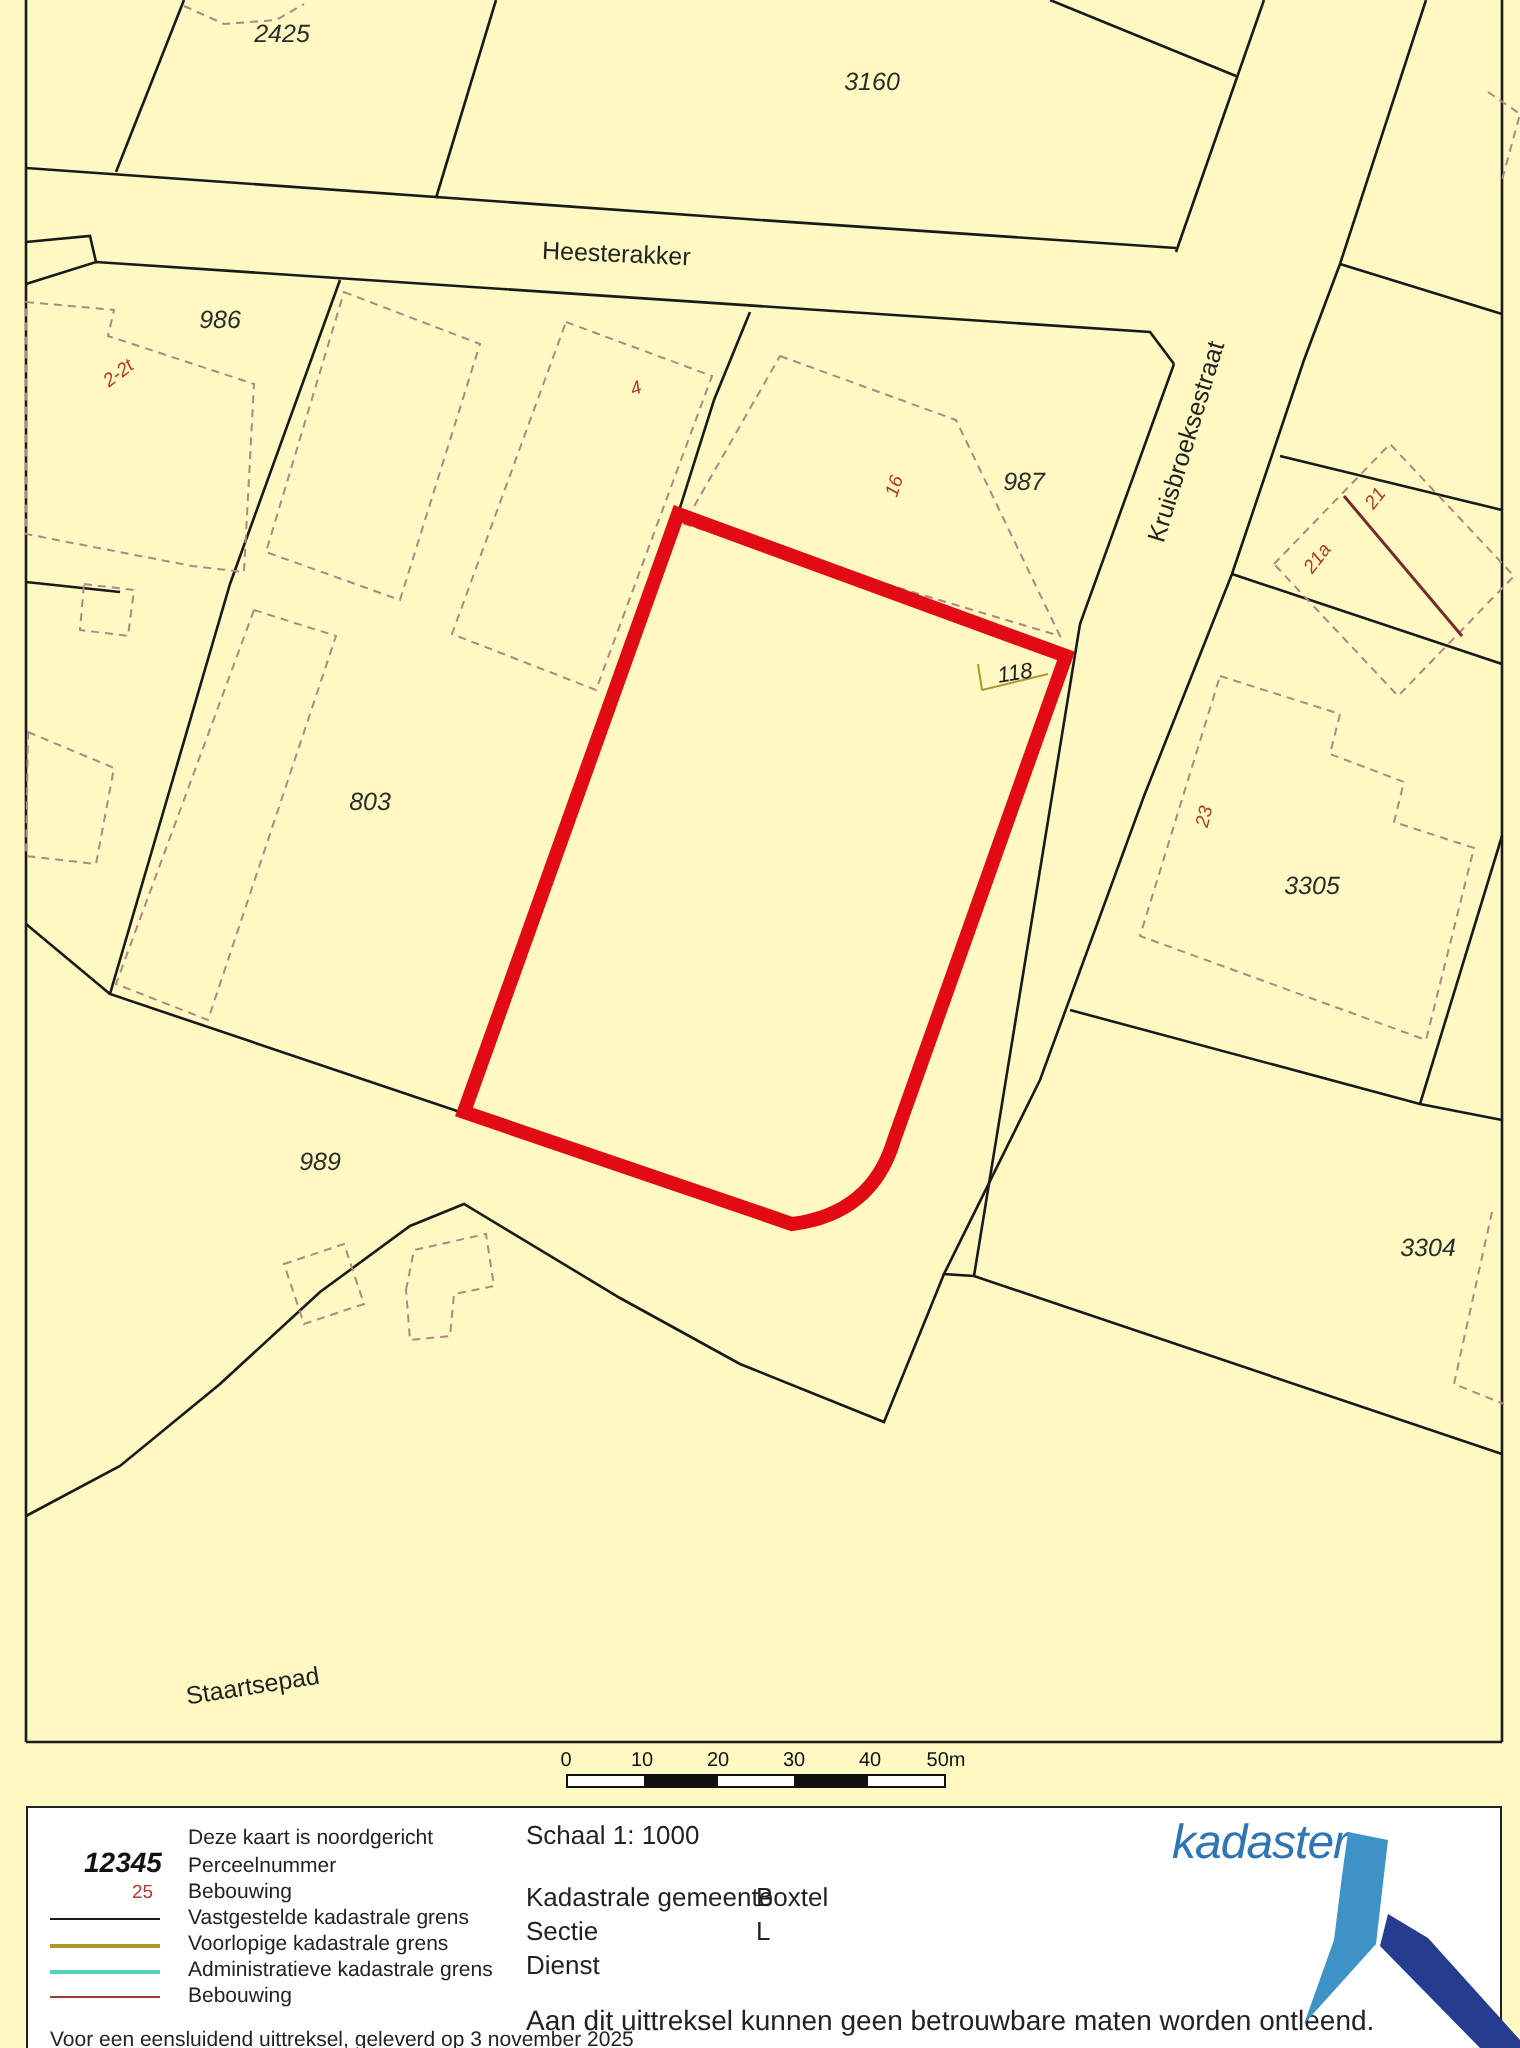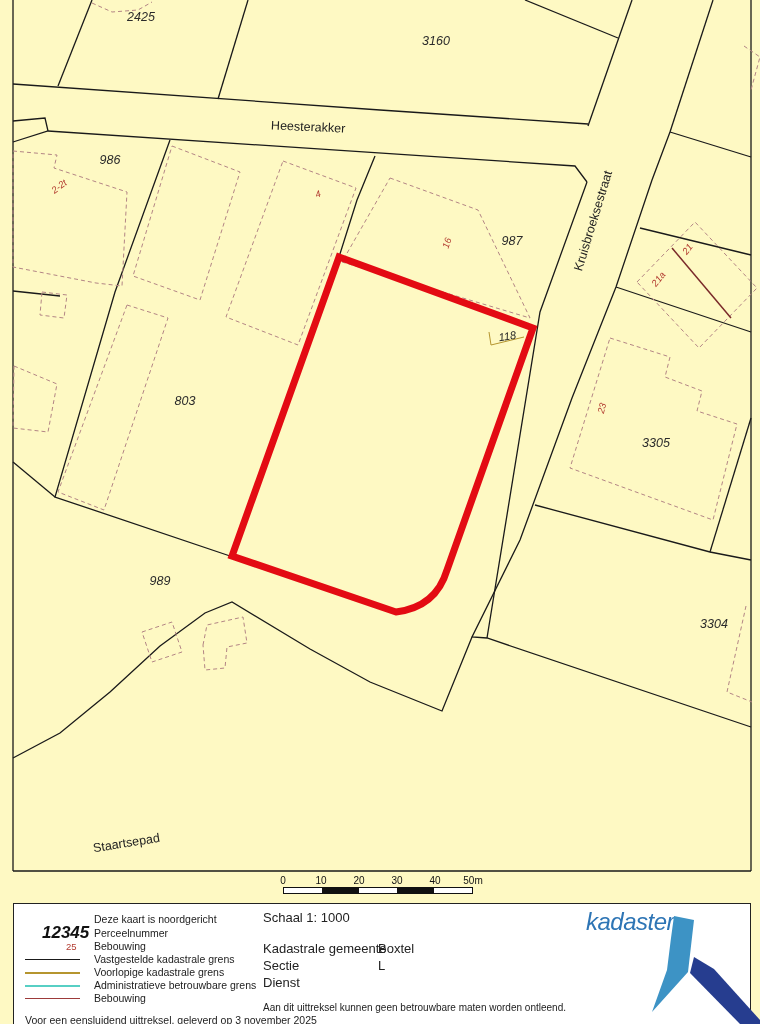--- a/index.html
+++ b/index.html
@@ -3,24 +3,24 @@
 <meta charset="utf-8">
 <style>
   html,body{margin:0;padding:0;background:#fff;}
   #page{position:relative;width:760px;height:1024px;overflow:hidden;background:#fef9c3;
         font-family:"Liberation Sans",sans-serif;color:#222;}
   .abs{position:absolute;}
   
   #legend-box{left:13px;top:903px;width:736px;height:140px;border:1.5px solid #222;background:#fff;}
   .leg-label{font-size:10.5px;color:#222;white-space:nowrap;}
   .leg-line{height:0;width:55px;}
-  .sym-parcel{font-size:17px;font-weight:bold;font-style:italic;color:#111;}
+  .sym-parcel{font-size:14px;font-weight:bold;font-style:italic;color:#111;}
   .sym-huis{font-size:9.5px;color:#b23b30;}
   .info-label{font-size:13px;color:#222;white-space:nowrap;}
-  .small-note{font-size:10px;color:#222;white-space:nowrap;}
+  .small-note{font-size:14px;color:#222;white-space:nowrap;}
   
   #scalebar{left:283px;top:875px;width:190px;height:21px;}
   #scalebar .tick{position:absolute;top:0;font-size:10px;transform:translateX(-50%);color:#111;}
   #scalebar .bar{position:absolute;top:12px;left:0;width:190px;height:7px;border:1px solid #111;
                  box-sizing:border-box;display:flex;}
   #scalebar .seg{flex:1 1 0;height:100%;}
   #scalebar .seg.b{background:#111;}
   #scalebar .seg.w{background:#fff;}
   #logo-text{left:586px;top:908px;font-size:24px;font-style:italic;letter-spacing:-0.5px;color:#2e75b5;}
   text{font-family:"Liberation Sans",sans-serif;}
@@ -131,21 +131,21 @@
   <span class="abs sym-huis" style="left:66px;top:941px">25</span>
   <span class="abs leg-label" style="left:94px;top:940px">Bebouwing</span>
 
   <div class="abs leg-line" style="left:25px;top:959px;border-top:1.6px solid #1a1a1a"></div>
   <span class="abs leg-label" style="left:94px;top:953px">Vastgestelde kadastrale grens</span>
 
   <div class="abs leg-line" style="left:25px;top:972px;border-top:2px solid #b5952f"></div>
   <span class="abs leg-label" style="left:94px;top:966px">Voorlopige kadastrale grens</span>
 
   <div class="abs leg-line" style="left:25px;top:985px;border-top:2px solid #57cfc4"></div>
-  <span class="abs leg-label" style="left:94px;top:979px">Administratieve betrouwbare grens</span>
+  <span class="abs leg-label" style="left:94px;top:979px">Administratieve kadastrale grens</span>
 
   <div class="abs leg-line" style="left:25px;top:998px;border-top:1.6px solid #9c3a3a"></div>
   <span class="abs leg-label" style="left:94px;top:992px">Bebouwing</span>
 
   <span class="abs leg-label" style="left:25px;top:1014px">Voor een eensluidend uittreksel, geleverd op 3 november 2025</span>
 
   <span class="abs info-label" style="left:263px;top:910px">Schaal 1: 1000</span>
 
   <span class="abs info-label" style="left:263px;top:941px">Kadastrale gemeente</span>
   <span class="abs info-label" style="left:378px;top:941px">Boxtel</span>

